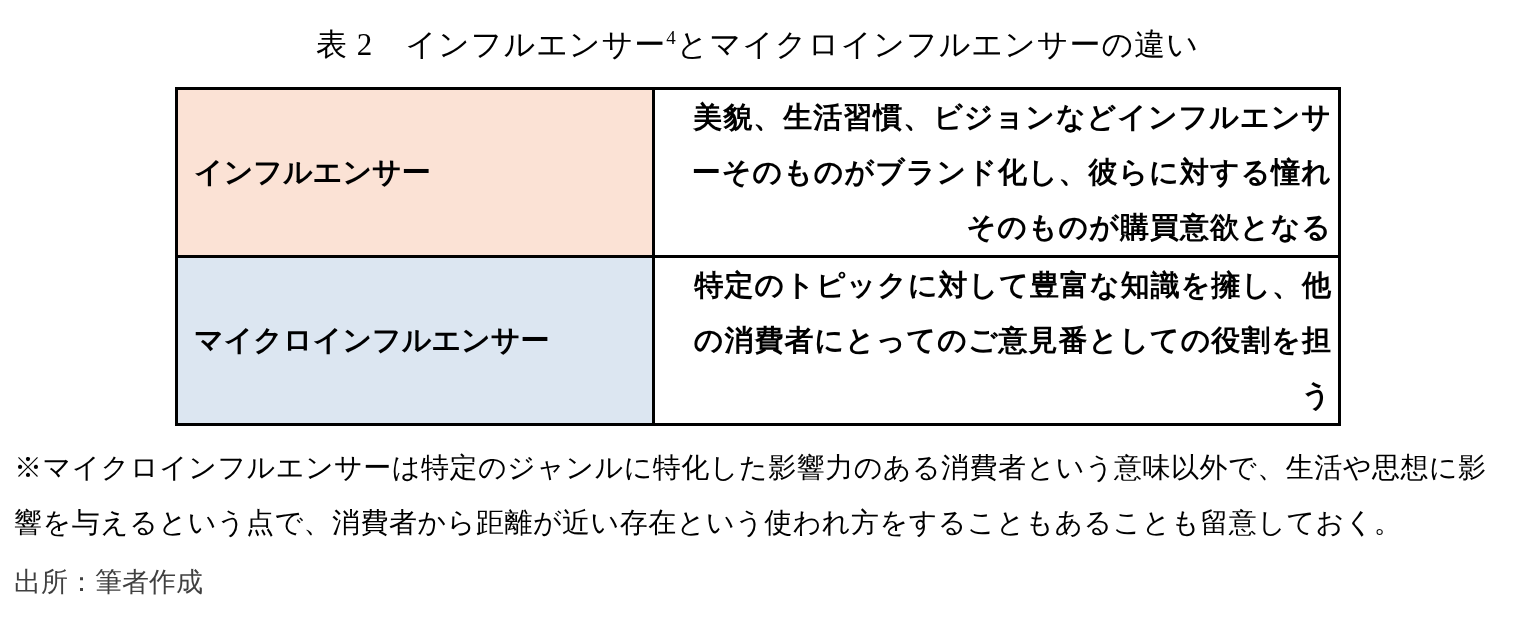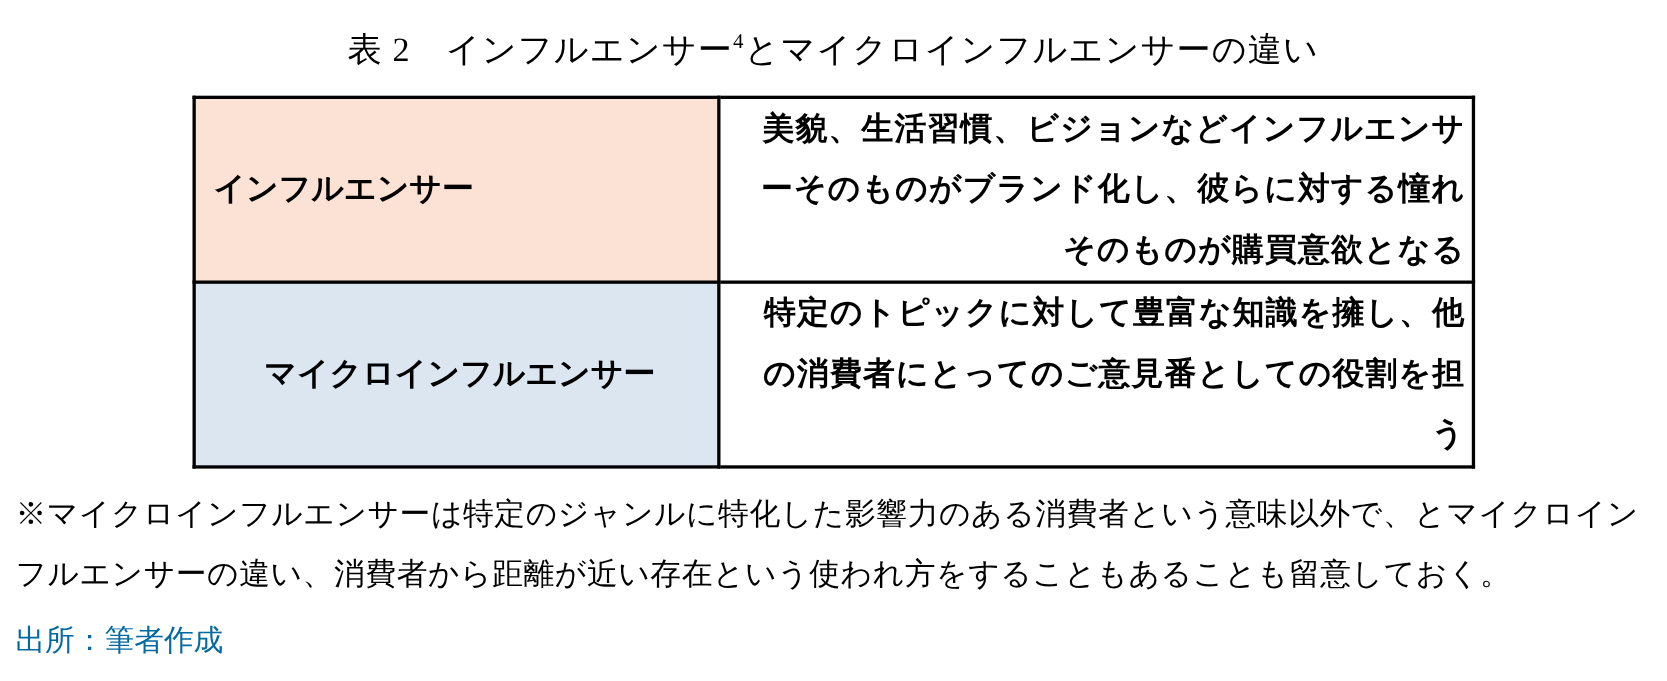--- a/index.html
+++ b/index.html
@@ -63,44 +63,44 @@
     font-family: "Liberation Serif", serif;
     font-size: 28px;
     line-height: 55px;
     letter-spacing: 0.5px;
     color: #000000;
   }
   .source-line {
     margin: 14px 14px 0 14px;
     font-family: "Liberation Serif", serif;
     font-size: 27px;
-    color: #0369a1;
+    color: #404040;
   }
 </style>
 </head>
 <body>
 
 <div class="page">
 
   <h1 class="doc-title"><span>表 2　インフルエンサー</span><sup>4</sup><span>とマイクロインフルエンサーの違い</span></h1>
 
   <table class="cmp-table">
     <colgroup>
       <col class="label-col">
       <col class="desc-col">
     </colgroup>
     <tbody>
       <tr>
         <td class="label-cell" style="background-color: rgb(251, 226, 213); margin-top: 24px;">インフルエンサー</td>
         <td class="desc-cell">美貌、生活習慣、ビジョンなどインフルエンサーそのものがブランド化し、彼らに対する憧れそのものが購買意欲となる</td>
       </tr>
       <tr>
-        <td class="label-cell" style="background-color: rgb(220, 230, 241); text-align: center;">マイクロインフルエンサー</td>
+        <td class="label-cell" style="background-color: rgb(220, 230, 241);">マイクロインフルエンサー</td>
         <td class="desc-cell">特定のトピックに対して豊富な知識を擁し、他の消費者にとってのご意見番としての役割を担う</td>
       </tr>
     </tbody>
   </table>
 
-  <p class="note-block">※マイクロインフルエンサーは特定のジャンルに特化した影響力のある消費者という意味以外で、とマイクロインフルエンサーの違い、消費者から距離が近い存在という使われ方をすることもあることも留意しておく。</p>
+  <p class="note-block">※マイクロインフルエンサーは特定のジャンルに特化した影響力のある消費者という意味以外で、生活や思想に影響を与えるという点で、消費者から距離が近い存在という使われ方をすることもあることも留意しておく。</p>
 
   <p class="source-line">出所：筆者作成</p>
 
 </div>
 
 </body></html>

